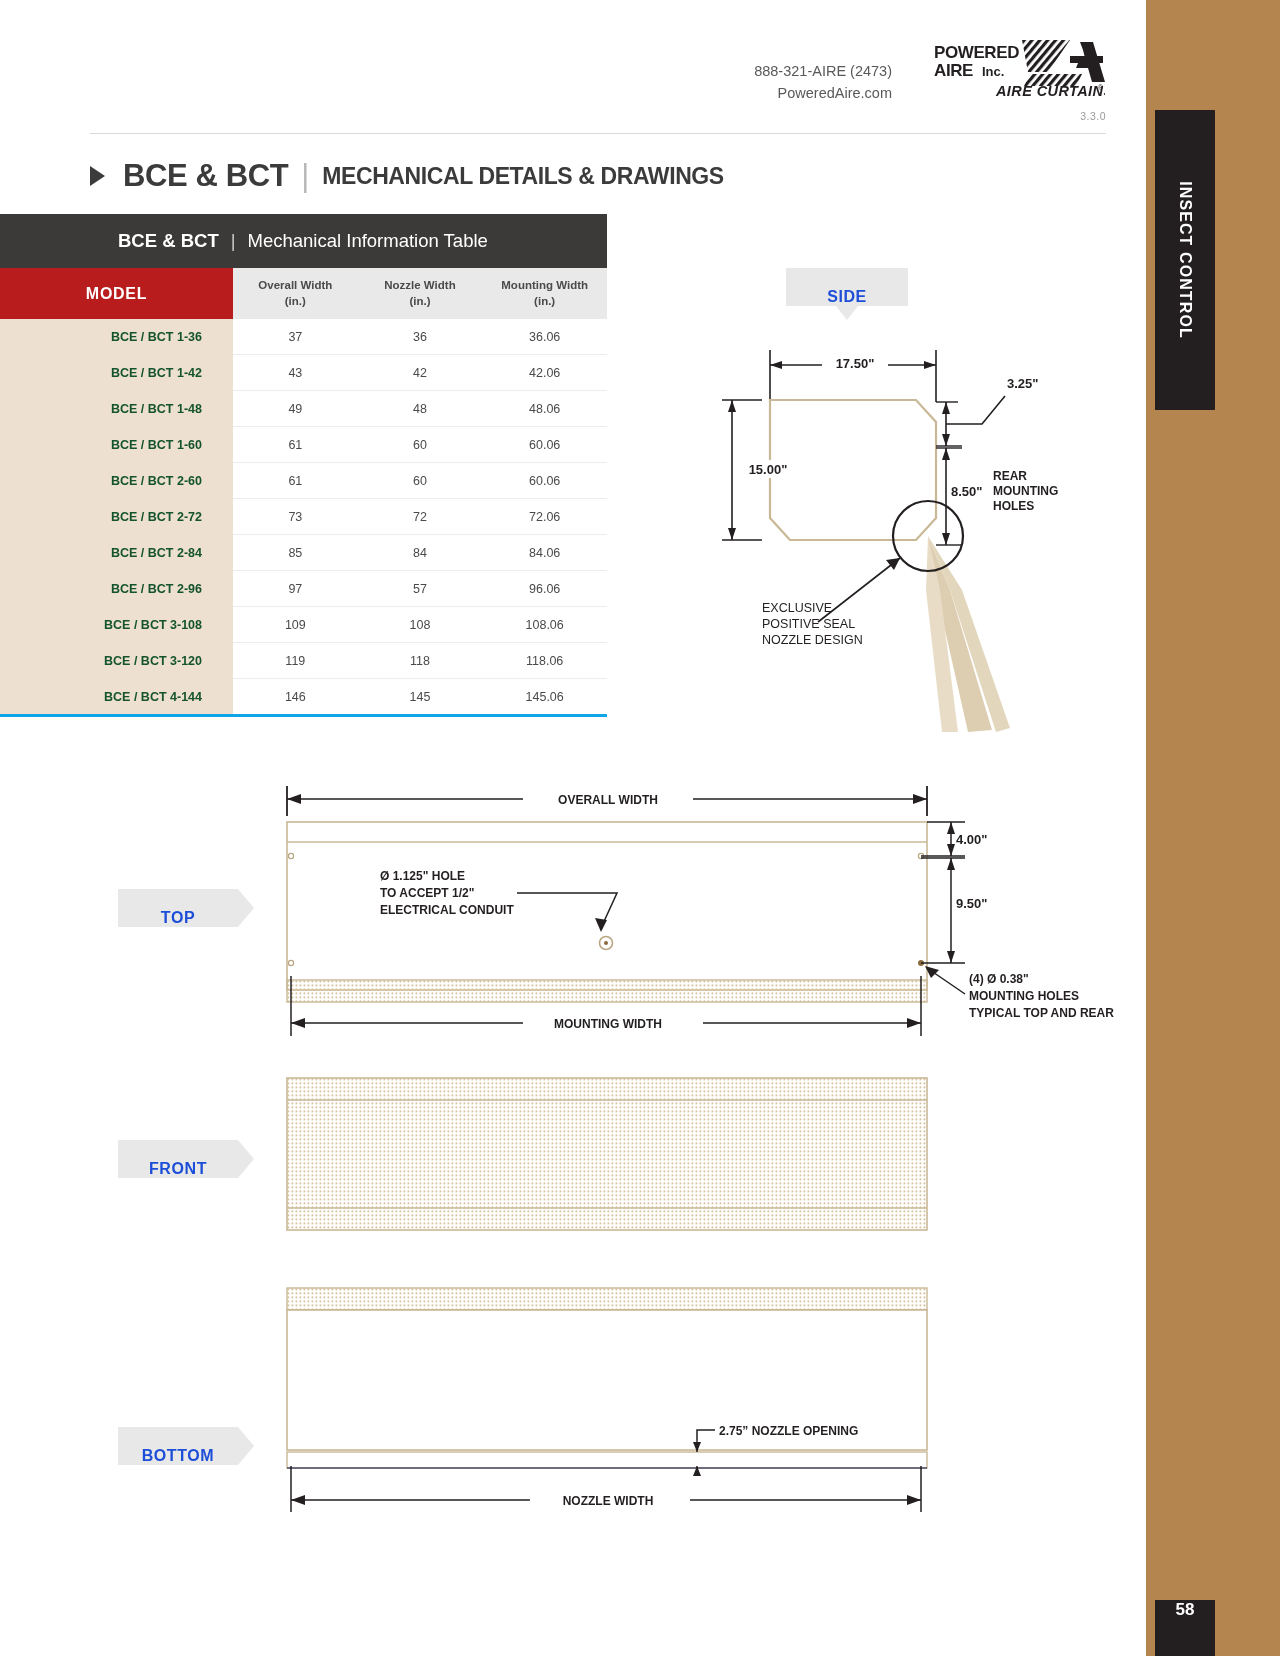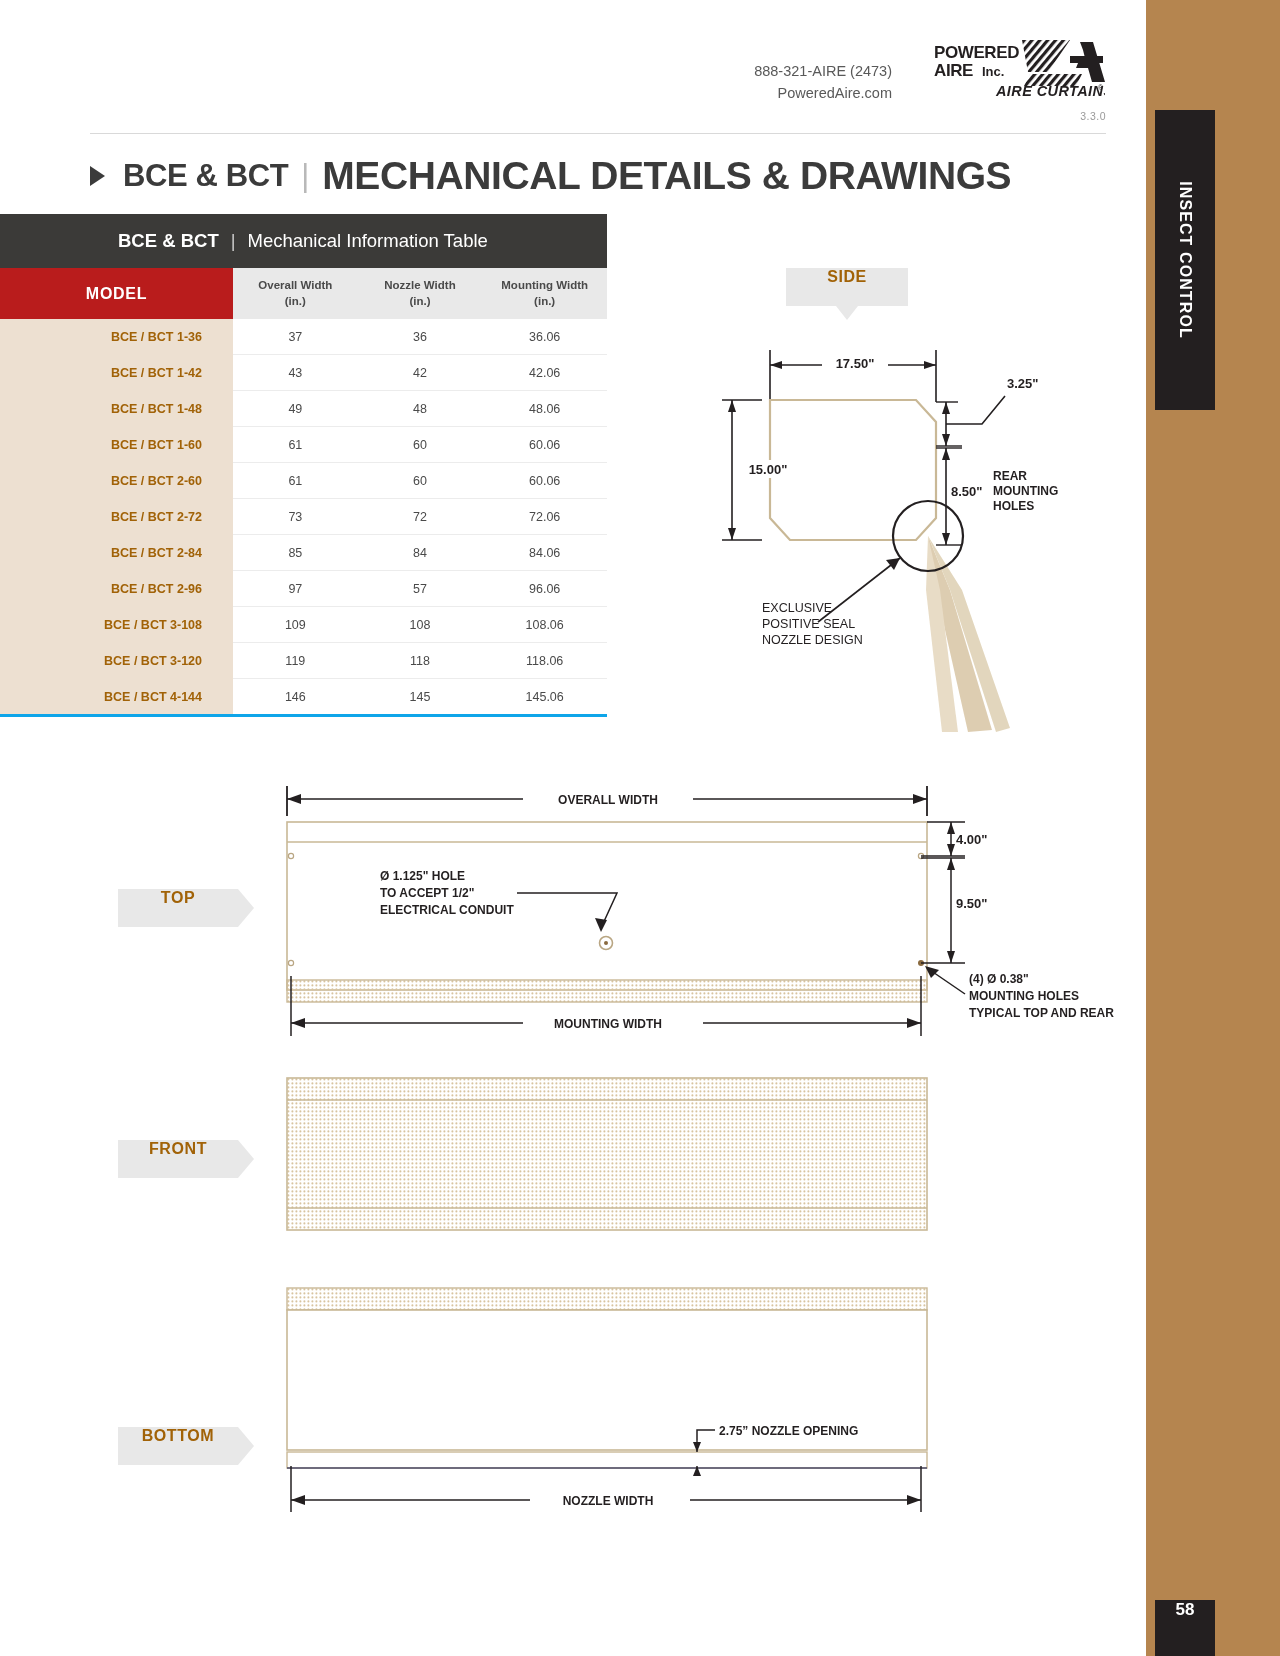--- a/index.html
+++ b/index.html
@@ -57,21 +57,21 @@
   }
   .tri {
     width:0;height:0;
     border-left:15px solid #3b3b3b;
     border-top:10px solid transparent;
     border-bottom:10px solid transparent;
     margin-right:18px;
   }
   .title-a { font-size:31px; font-weight:bold; color:#3b3b3b; letter-spacing:-.4px;}
   .title-bar { color:#b9b9b9; font-weight:300; font-size:31px; margin:0 13px; }
-  .title-b { font-size:39px; font-weight:bold; color:#3b3b3b; letter-spacing:-.4px;}
+  .title-b { font-size:23px; font-weight:bold; color:#3b3b3b; letter-spacing:-.4px;}
 
   
   .tbl-wrap { position:absolute; left:0; top:214px; width:607px; }
   .tbl-title {
     height:54px; background:#3b3a38; color:#fff;
     display:flex; align-items:center; padding-left:118px;
     font-size:18.5px;
   }
   .tbl-title .b1 { font-weight:bold; }
   .tbl-title .sep { margin:0 12px; color:#c9c9c9; font-weight:300; }
@@ -85,30 +85,30 @@
   }
   thead th.model-h {
     background:#b91c1c; color:#ffffff; letter-spacing:.7px; font-size:16px;
     width:233px;
   }
   tbody td {
     font-size:12.5px; color:#4a4a4a; text-align:center; padding:10.5px 0;
     border-bottom:1px solid #ececec; background:#fff;
   }
   tbody td.model {
-    background:#ede0d1; color:#a16207; font-weight:bold; font-size:12.5px;
+    background:#ede0d1; color:#14532d; font-weight:bold; font-size:12.5px;
     text-align:right; padding-right:31px; border-bottom:1px solid #ede0d1;
   }
   tbody tr:last-child td { border-bottom:3px solid #0ea5e9; }
 
   
   .tab {
     position:absolute; height:38px; background:#e8e8e8;
-    display:flex; align-items:flex-start; justify-content:center;
-    font-weight:bold; font-size:16px; color:#a16207; letter-spacing:.6px;
+    display:flex; align-items:flex-end; justify-content:center;
+    font-weight:bold; font-size:16px; color:#1d4ed8; letter-spacing:.6px;
   }
   .tab.pointer-right::after {
     content:""; position:absolute; right:-16px; top:0;
     border-left:16px solid #e8e8e8;
     border-top:19px solid transparent;
     border-bottom:19px solid transparent;
   }
   .tab.pointer-down::after {
     content:""; position:absolute; left:50%; margin-left:-11px; bottom:-14px;
     border-top:14px solid #e8e8e8;

